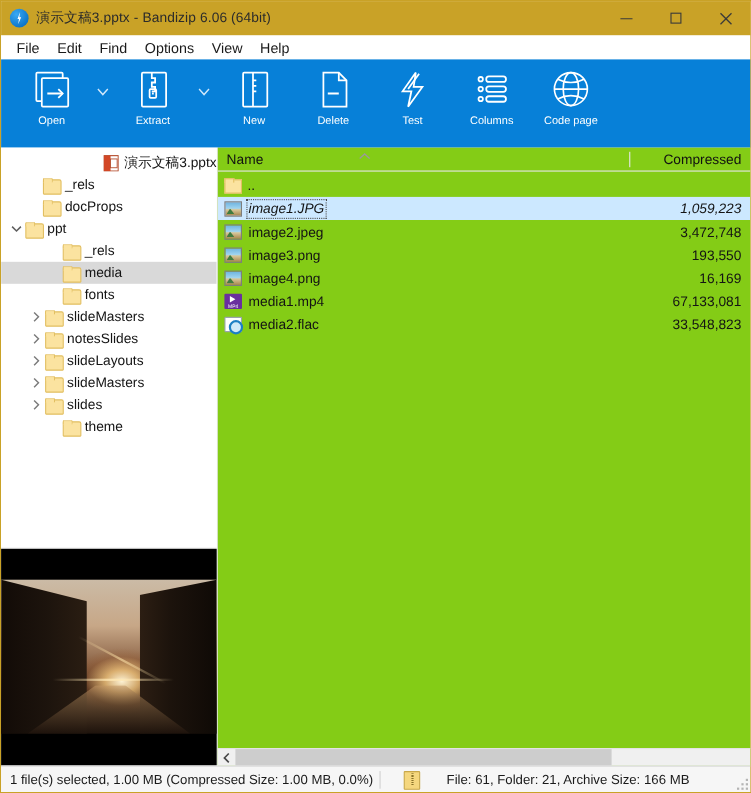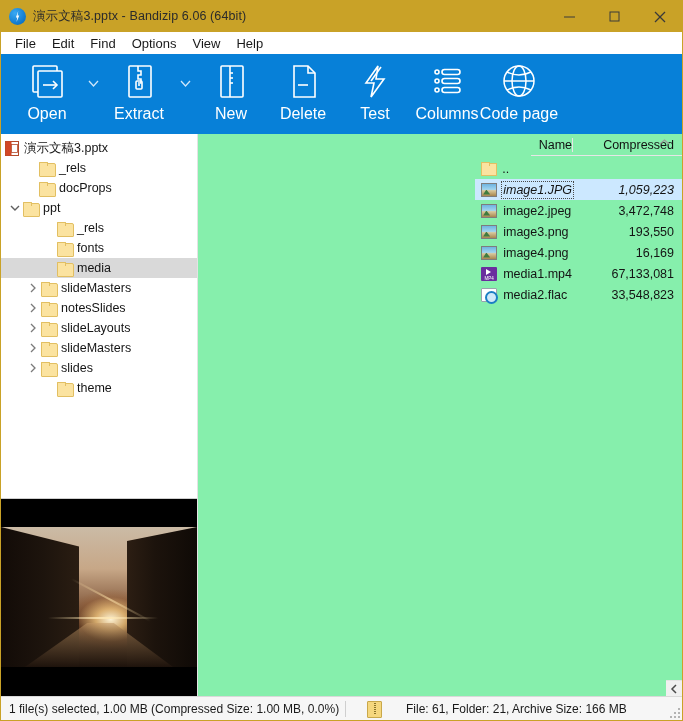--- a/index.html
+++ b/index.html
@@ -70,21 +70,21 @@
   }
   .tb-btn {
     width: 72px; height: 76px;
     display: flex; flex-direction: column;
     align-items: center; justify-content: flex-start;
     padding-top: 6px;
   }
   .tb-ico { height: 44px; display: flex; align-items: center; justify-content: center; }
   .tb-ico svg { display: block; }
   .tb-label {
-    font-size: 16px; color: #ffffff; margin-top: 1px;
+    font-size: 10px; color: #ffffff; margin-top: 1px;
     white-space: nowrap;
   }
   .tb-caret {
     width: 20px; height: 76px;
     display: flex; align-items: center; justify-content: center;
     padding-bottom: 16px;
   }
   .tb-caret svg { display:block; }
 
   
@@ -165,22 +165,21 @@
   }
   .preview .ray2 {
     position:absolute; left:56%; top:100px; width:90px; height:2px;
     background: linear-gradient(to right, rgba(255,225,160,0), rgba(255,228,170,.6), rgba(255,225,160,0));
     transform: translateX(-50%) rotate(28deg);
   }
 
   
   .right-pane {
     flex: 1 1 auto; display: flex; flex-direction: column; min-width: 0;
-    background: #86efac;
-    align-items: flex-end;
+    background: #84cc16;
   }
   .list-header {
     height: 22px; flex: 0 0 22px;
     display: flex; align-items: center;
     font-size: 12.5px; color: #111;
     border-bottom: 1px solid #e6e6e6;
     position: relative;
   }
   .col-name { flex: 1 1 auto; padding-left: 8px; position: relative; }
   .col-comp {
@@ -460,21 +459,21 @@
       </div>
       <div class="tb-label">Code page</div>
     </div>
   </div>
 
   <div class="body">
 
     <div class="left-pane">
       <div class="tree">
 
-        <div class="tree-row" style="padding-left:4px;">
+        <div class="tree-row" style="padding-left:4px;justify-content:flex-end;">
           <div class="pptx-ico">
             <svg width="14" height="15" viewBox="0 0 14 15">
               <rect x="0.5" y="0.5" width="13" height="14" fill="#ffffff" stroke="#b34a2b"></rect>
               <rect x="0.5" y="0.5" width="6" height="14" fill="#d24726"></rect>
               <rect x="6.5" y="3.5" width="6" height="8" fill="#ffffff" stroke="#b34a2b" stroke-width=".8"></rect>
             </svg>
           </div>
           <span>演示文稿3.pptx</span>
         </div>
 
@@ -499,30 +498,30 @@
           <div class="folder-ico"></div>
           <span>ppt</span>
         </div>
 
         <div class="tree-row" style="padding-left:40px;">
           <div class="tw-expander"></div>
           <div class="folder-ico"></div>
           <span>_rels</span>
         </div>
 
+        <div class="tree-row selected" style="padding-left:40px;">
+          <div class="tw-expander"></div>
+          <div class="folder-ico"></div>
+          <span>media</span>
+        </div>
+
         <div class="tree-row" style="padding-left:40px;">
           <div class="tw-expander"></div>
           <div class="folder-ico"></div>
           <span>fonts</span>
-        </div>
-
-        <div class="tree-row selected" style="padding-left:40px;">
-          <div class="tw-expander"></div>
-          <div class="folder-ico"></div>
-          <span>media</span>
         </div>
 
         <div class="tree-row" style="padding-left:24px;">
           <div class="tw-expander">
             <svg width="8" height="10" viewBox="0 0 8 10">
                 <polyline points="2,1 6,5 2,9" fill="none" stroke="#7a7a7a" stroke-width="1.3"></polyline>
               </svg>
           </div>
           <div class="folder-ico"></div>
           <span>slideMasters</span>

